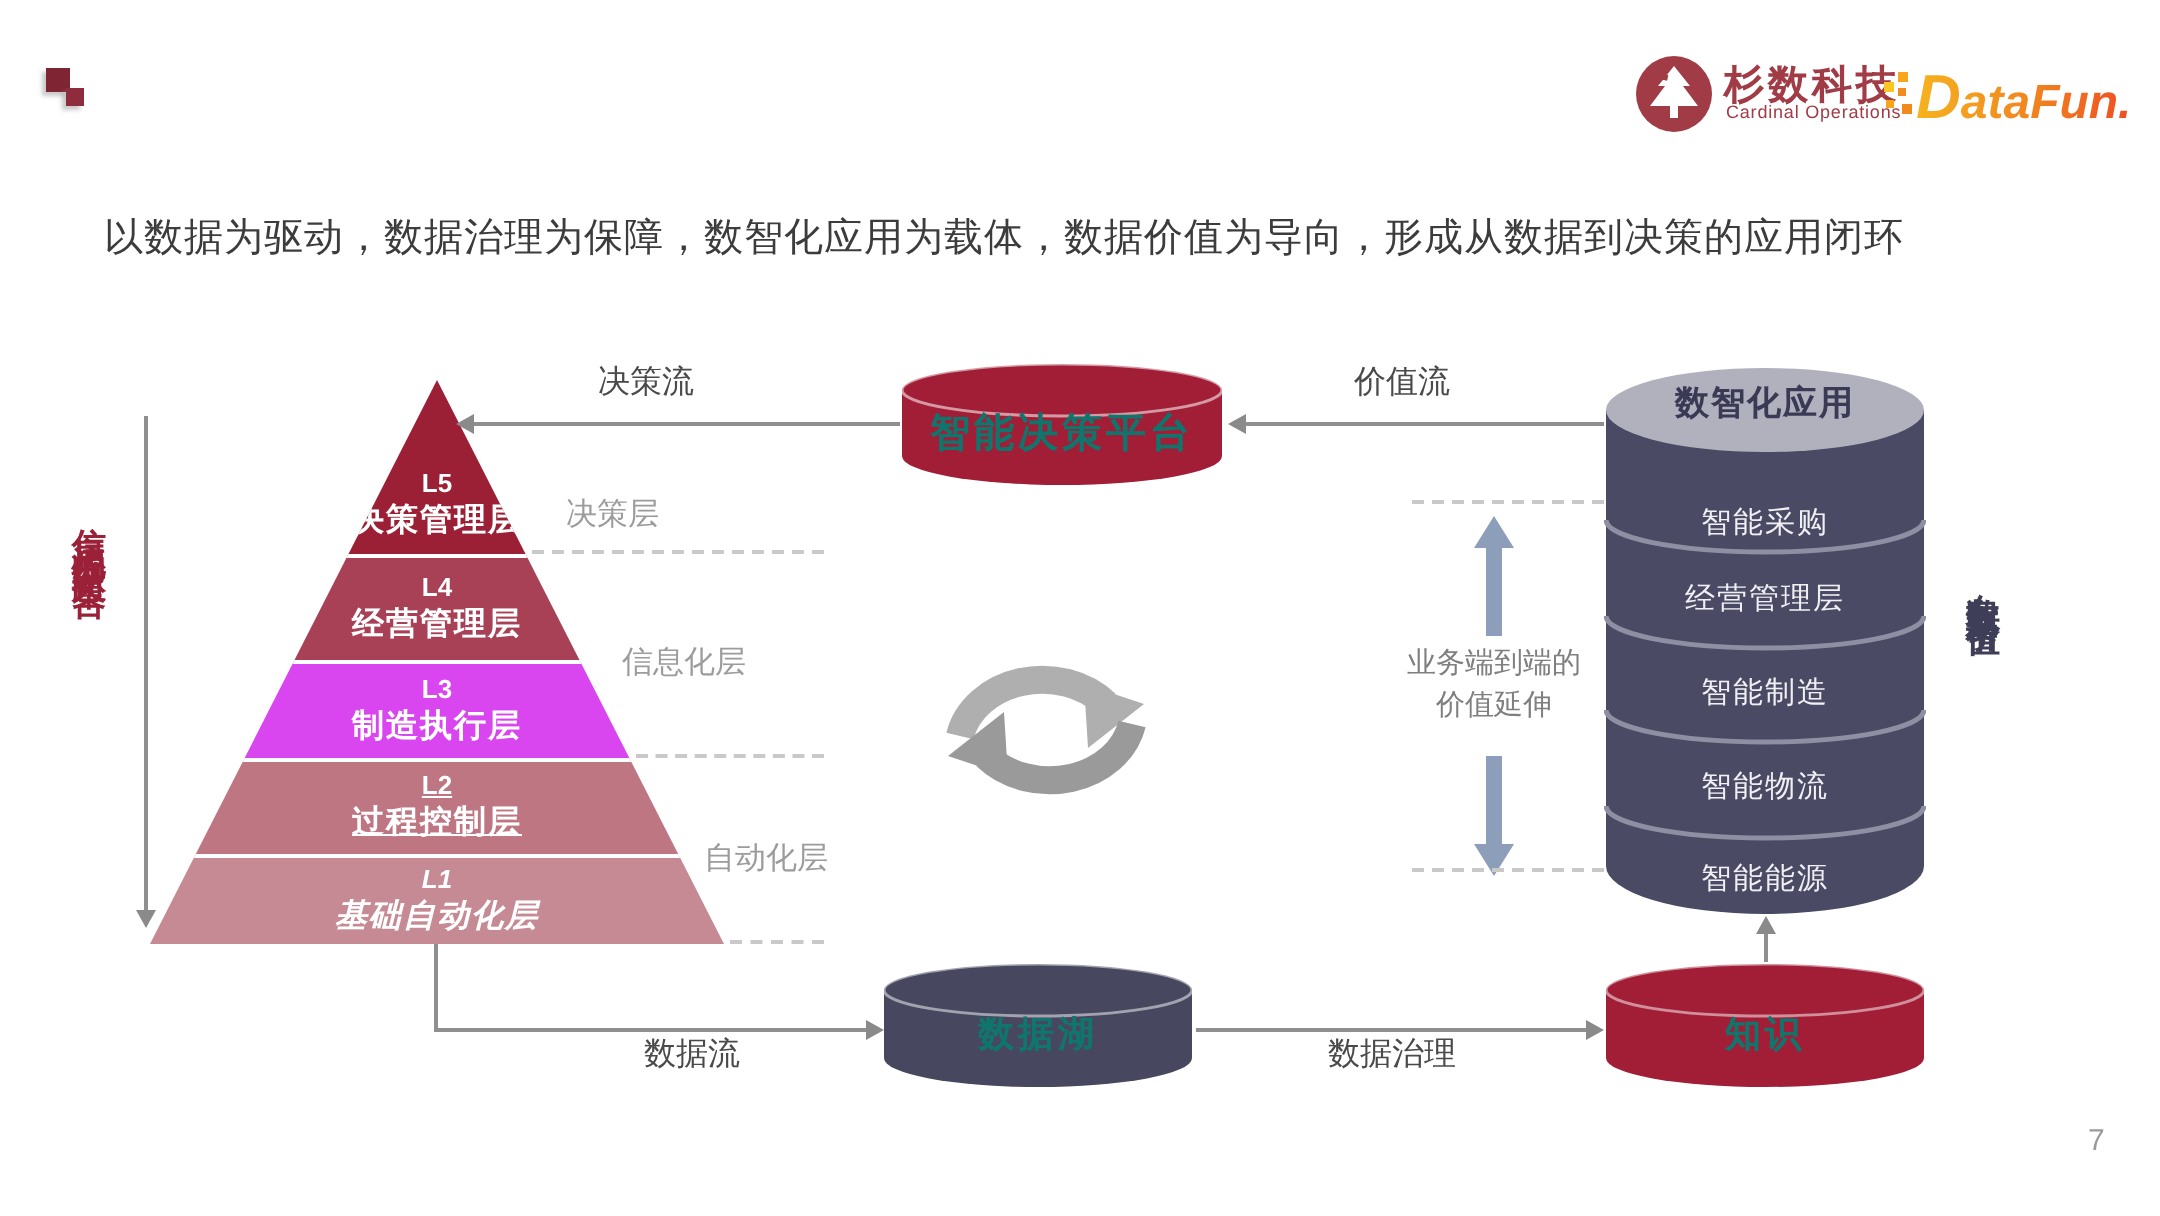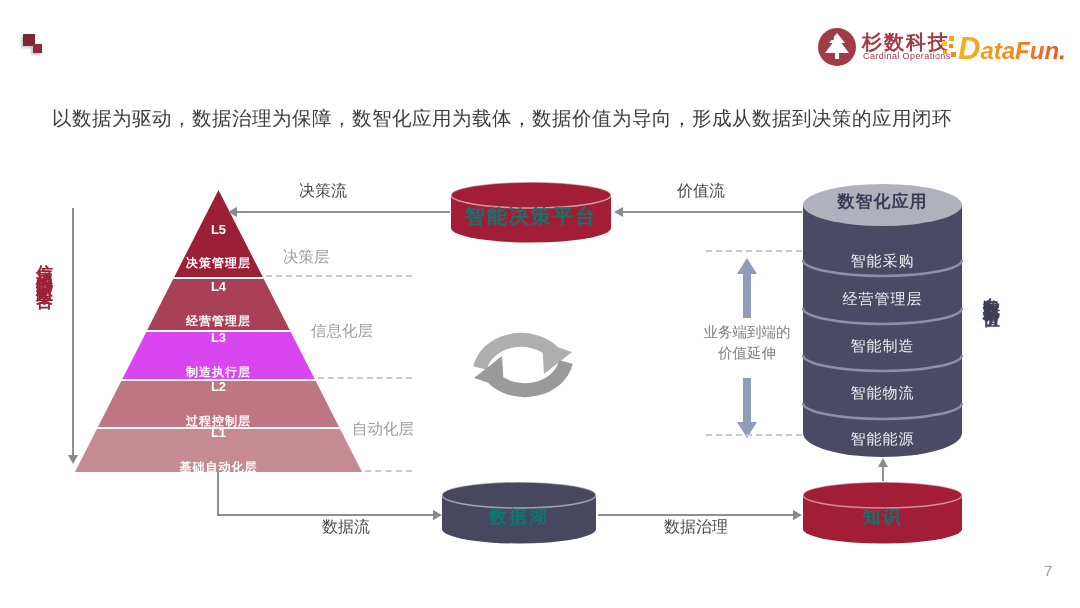--- a/index.html
+++ b/index.html
@@ -38,23 +38,23 @@
   .flowlab { position:absolute; font-size:16px; color:#4a4a4a; white-space:nowrap; }
   .tierlab { position:absolute; font-size:15.5px; color:#9c9c9c; white-space:nowrap; }
 
   
   .pyramid { position:absolute; left:75px; top:190px; width:287px; height:282px;
     clip-path:polygon(50% 0%, 100% 100%, 0% 100%); }
   .lvl { width:100%; display:flex; flex-direction:column; align-items:center; justify-content:center;
     color:#fff; text-align:center; line-height:1.3; }
   .lvl + .lvl { border-top:2px solid #fff; }
   .lvl .code { font-size:13px; font-weight:bold; }
-  .lvl .name { font-size:12px; font-weight:bold; letter-spacing:1px;margin-top:18px; }
+  .lvl .name { font-size:16px; font-weight:bold; letter-spacing:1px; }
   .lvl5 { height:87px; justify-content:flex-end; padding-bottom:5px; }
-  .lvl4 { height:53px; } .lvl3 { height:49px; } .lvl2 { height:48px; } .lvl1 { height:45px; }
+  .lvl4 { height:53px; } .lvl3 { height:49px; } .lvl2 { height:48px; } .lvl1 { height:45px;font-style:italic; }
 
   .vaxis { position:absolute; writing-mode:vertical-rl; text-orientation:upright; font-weight:bold; white-space:nowrap; }
   .vaxis.left  { left:33px; top:250px; font-size:17px; color:#9B2138; letter-spacing:4px; }
   .vaxis.right { left:980px; top:283px; font-size:17px; color:#3E3E58; letter-spacing:3px; }
 
   
   .cyl { position:absolute; }
   .cyl svg { position:absolute; left:0; top:0; }
   .cyl .lab { position:absolute; left:0; right:0; top:0; bottom:0; display:flex; align-items:center; justify-content:center;
     color:#0f766e; font-weight:bold; letter-spacing:2px; padding-top:7px; }
@@ -108,21 +108,21 @@
       <span class="name">决策管理层</span>
     </div>
     <div class="lvl lvl4" style="background: rgb(168, 64, 86);">
       <span class="code">L4</span>
       <span class="name">经营管理层</span>
     </div>
     <div class="lvl lvl3" style="background: #d946ef;">
       <span class="code">L3</span>
       <span class="name">制造执行层</span>
     </div>
-    <div class="lvl lvl2" style="background: rgb(190, 118, 131);">
+    <div class="lvl lvl2" style="background: rgb(190, 118, 131); text-decoration: underline;">
       <span class="code">L2</span>
       <span class="name">过程控制层</span>
     </div>
     <div class="lvl lvl1" style="background: rgb(197, 138, 147);">
       <span class="code">L1</span>
       <span class="name">基础自动化层</span>
     </div>
   </div>
 
   <div class="tierlab" style="left:283px;top:247px">决策层</div>

